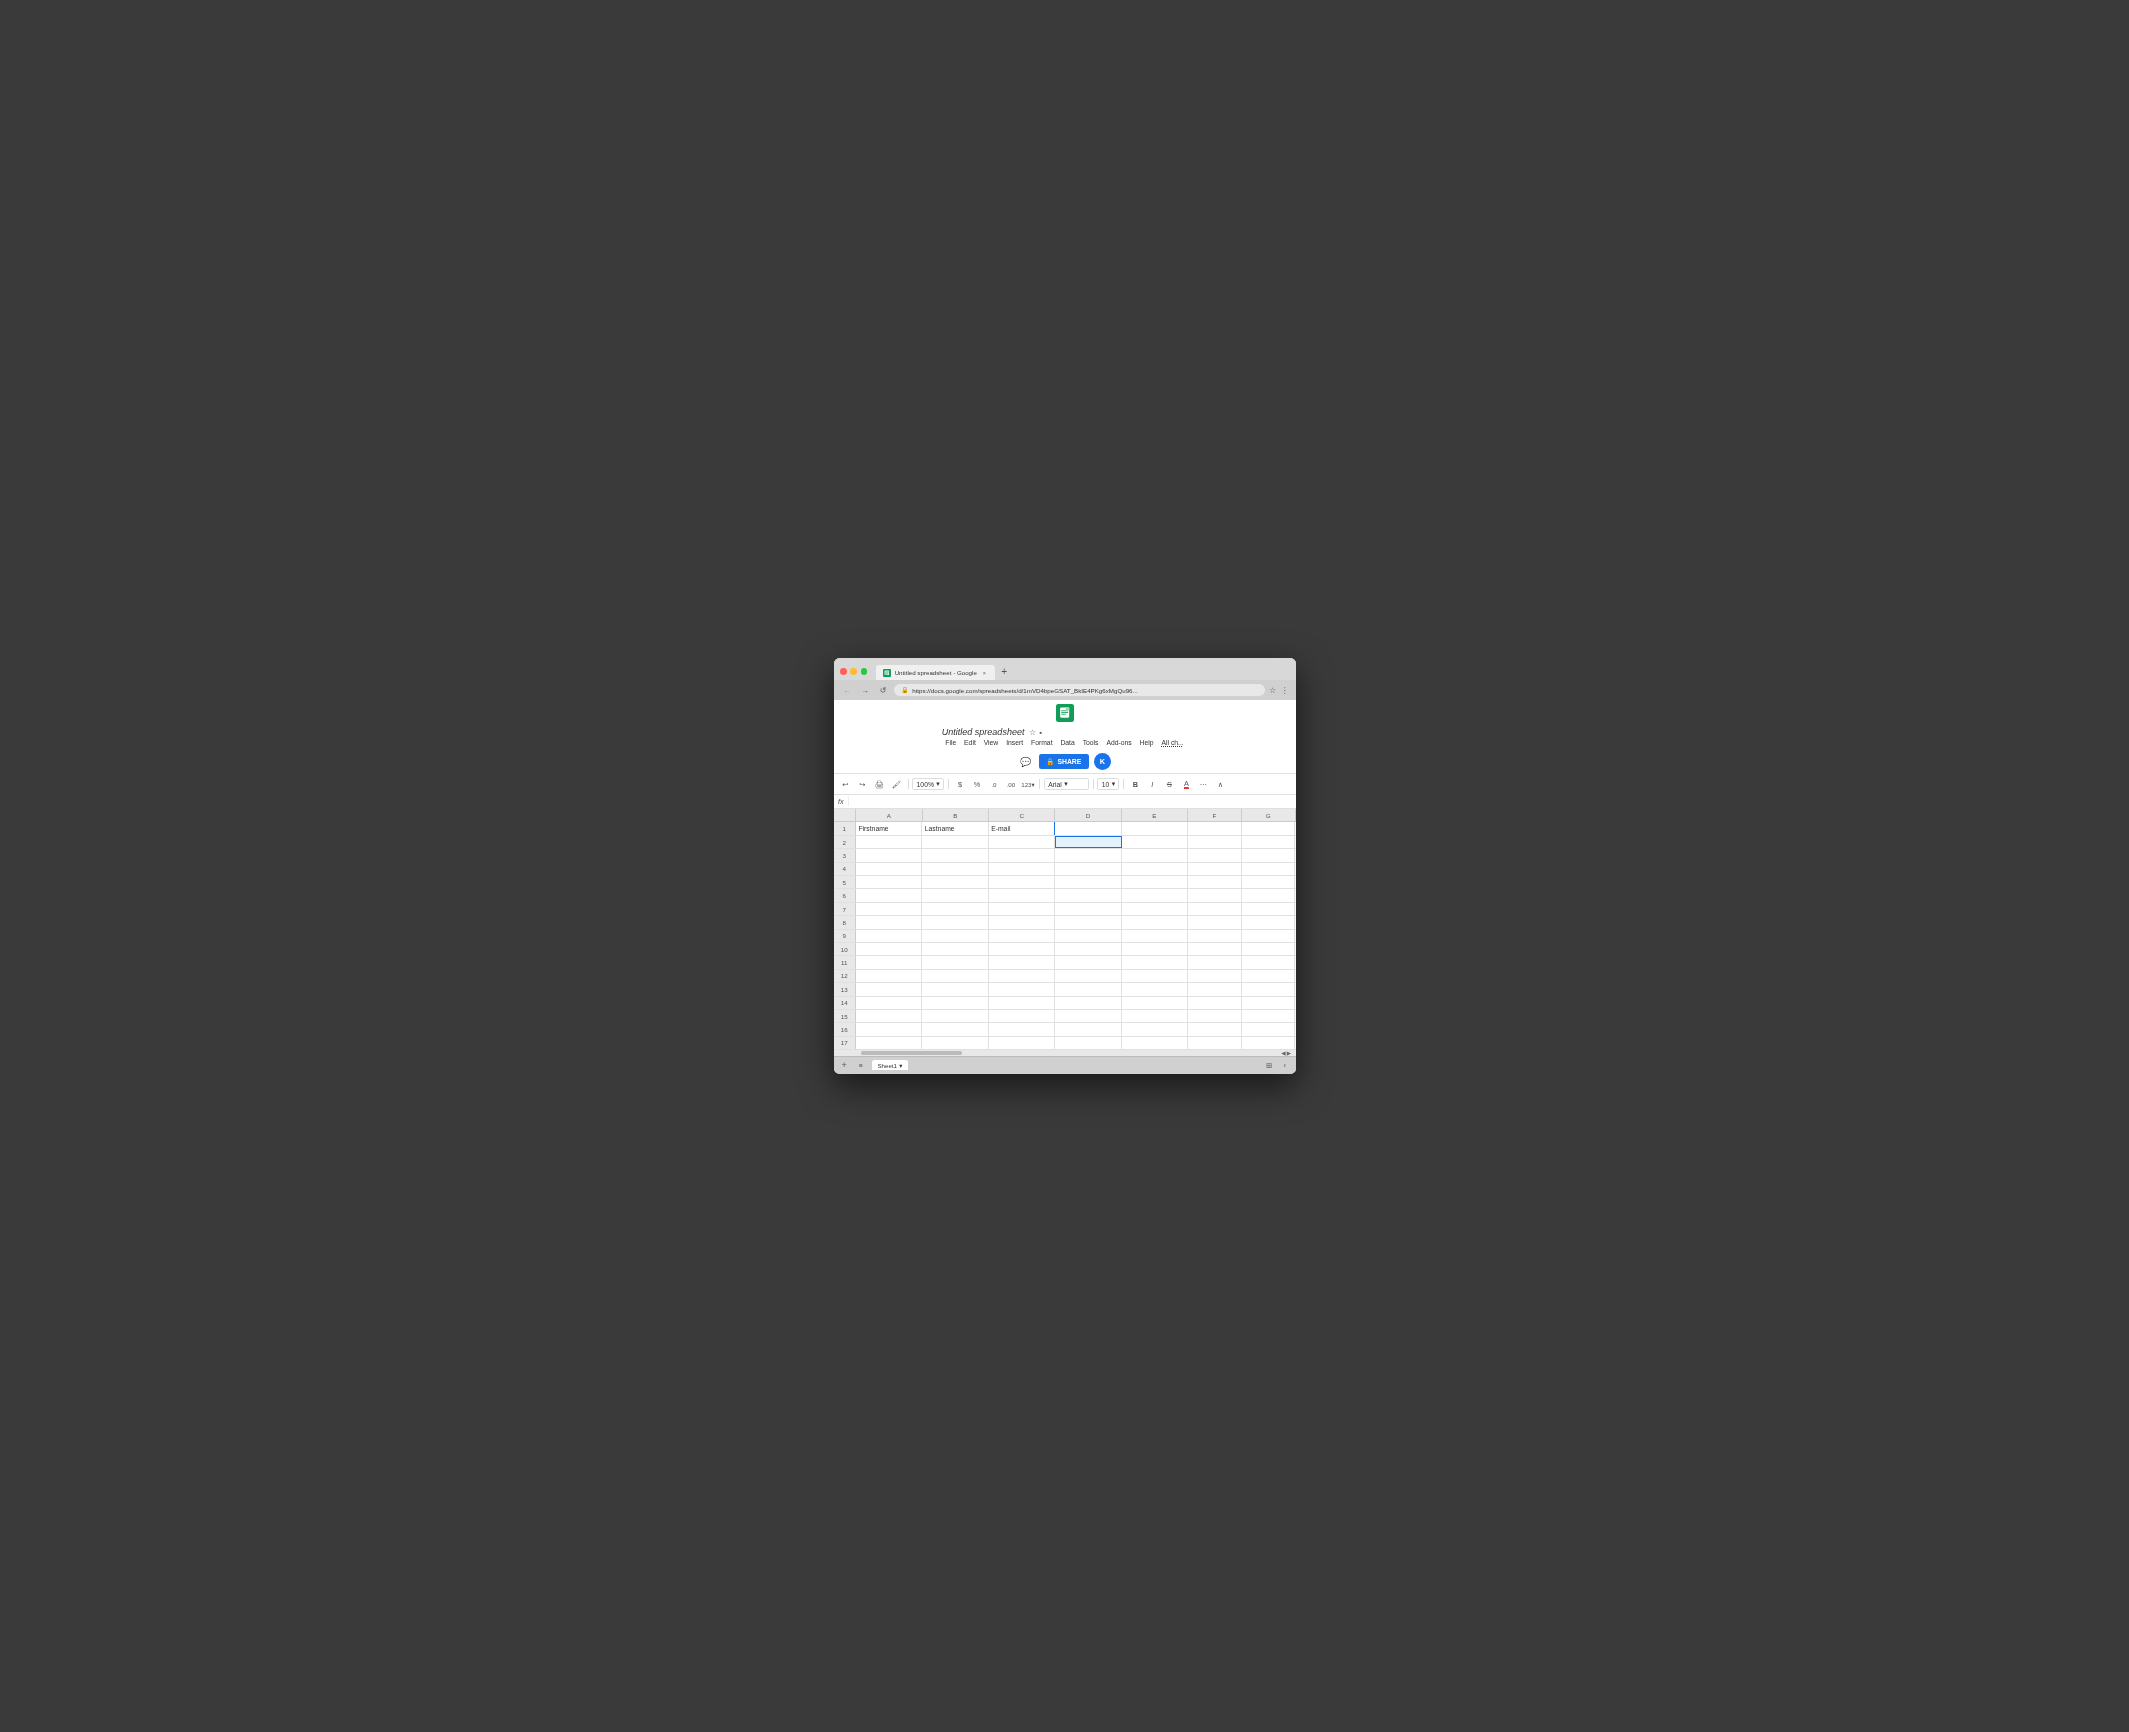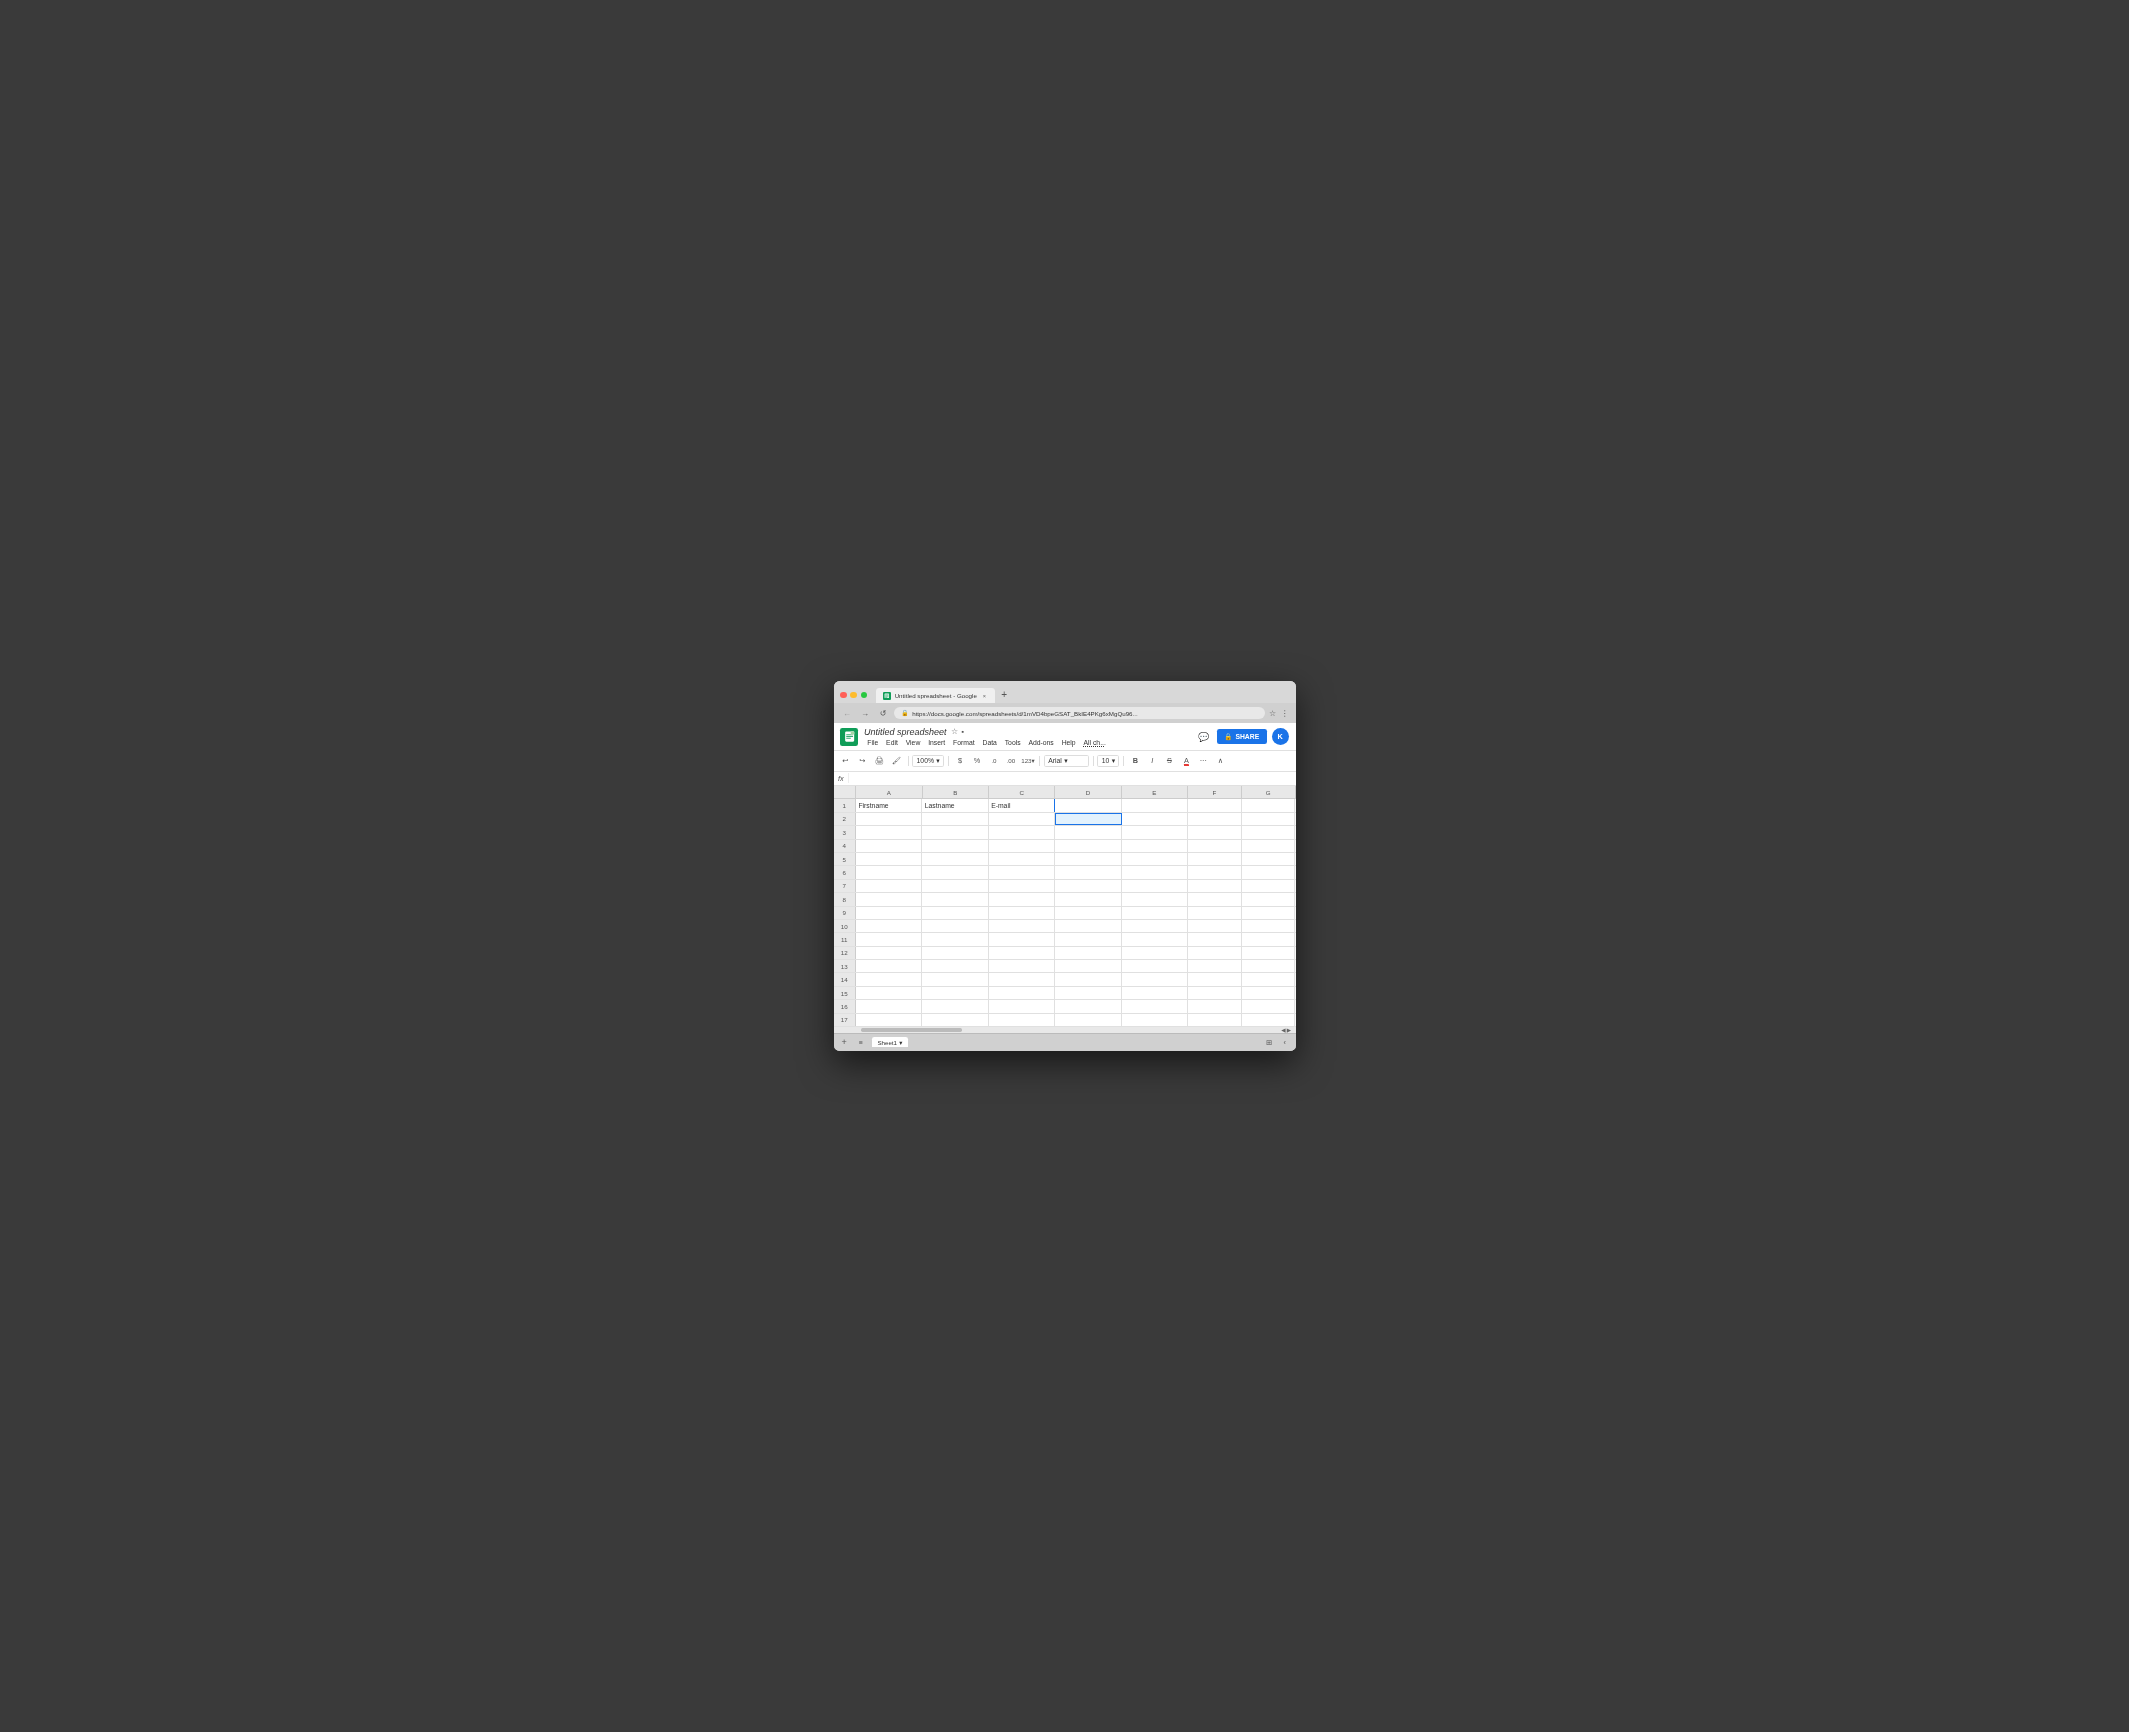--- a/index.html
+++ b/index.html
@@ -137,20 +137,21 @@
       cursor: pointer;
     }
     
     .app-header {
       background: #fff;
       padding: 3.4px 6.8px;
       display: flex;
       align-items: center;
       gap: 5.6px;
       border-bottom: 0.6px solid #e0e0e0;
+      flex-direction: column;
     }
     .sheets-logo {
       width: 18px;
       height: 18px;
       background: #0f9d58;
       border-radius: 2.3px;
       display: flex;
       align-items: center;
       justify-content: center;
       flex-shrink: 0;

